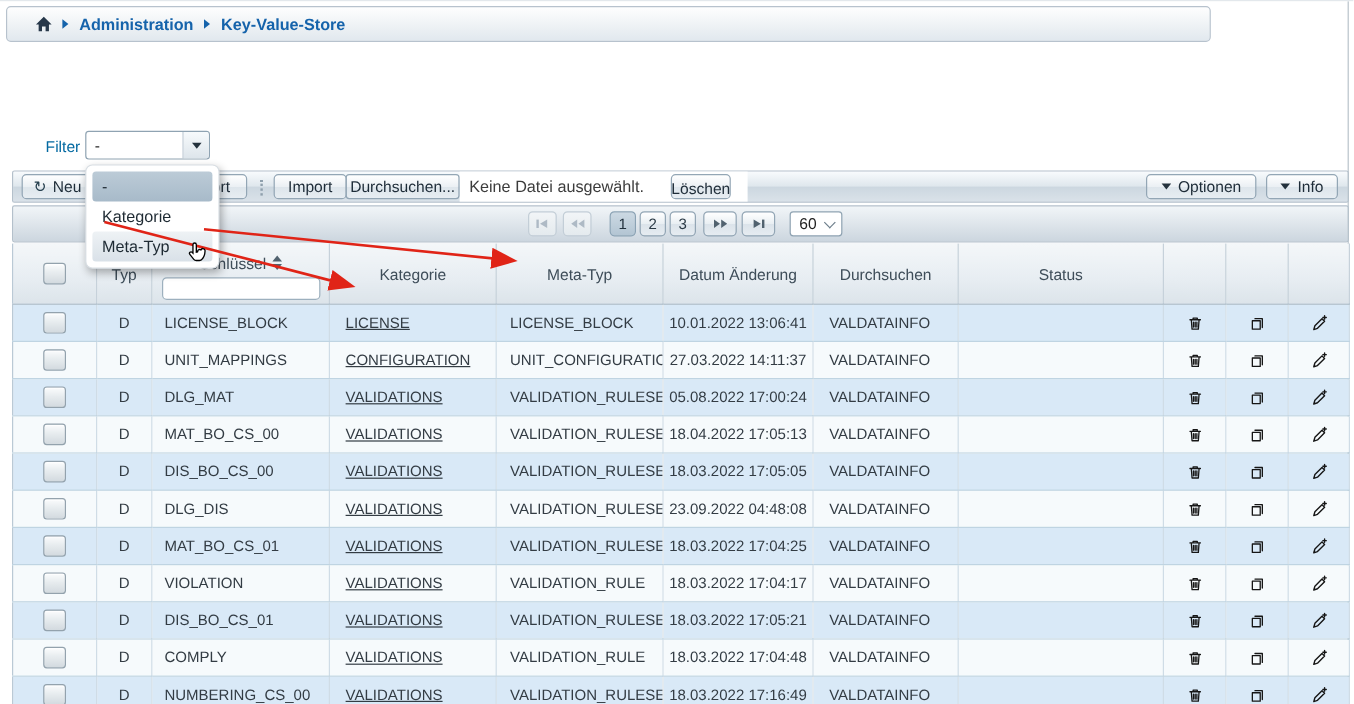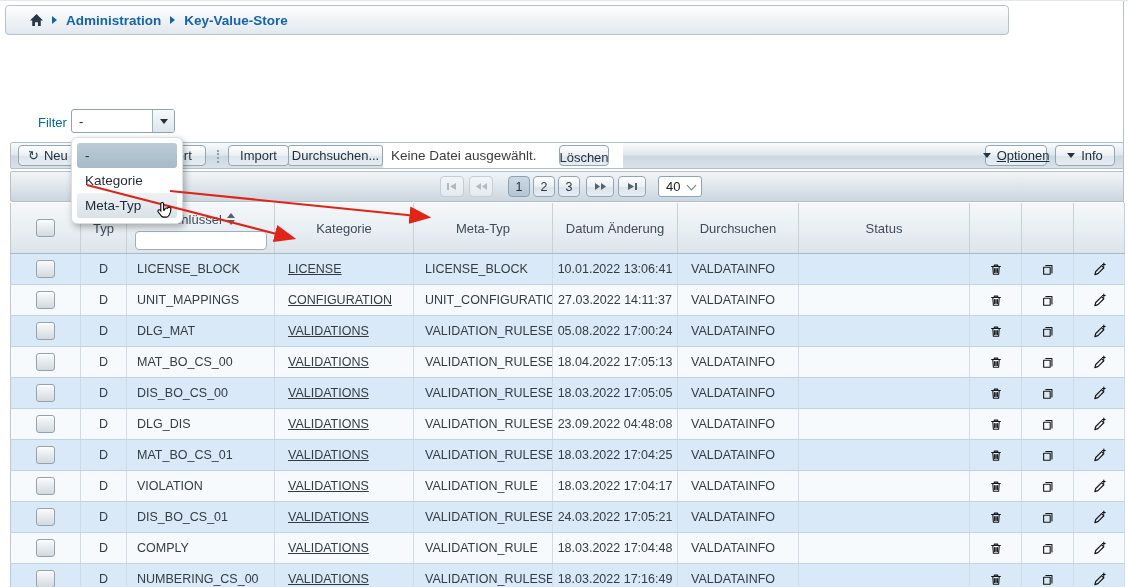--- a/index.html
+++ b/index.html
@@ -119,21 +119,21 @@
       <span>Import</span>
     </div>
     <div class="filebox"></div>
     <div class="btn" style="left:277px;width:95px;border-radius:3px;">
       <span>Durchsuchen...</span>
     </div>
     <span class="filetext">Keine Datei ausgewählt.</span>
     <div class="btn" style="left:548px;width:50px;align-items:flex-end;">
       <span>Löschen</span>
     </div>
-    <div class="btn" style="right:76px;width:62px;text-decoration:underline;">
+    <div class="btn" style="right:76px;width:92px;">
       <span class="tri-dn"></span>
       <span>Optionen</span>
     </div>
     <div class="btn" style="right:8px;width:60px;">
       <span class="tri-dn"></span>
       <span>Info</span>
     </div>
   </div>
 
   <div class="pagerbar">
@@ -158,21 +158,21 @@
           <polygon class="pico" points="7,1 7,8 12,4.5"></polygon>
         </svg>
     </div>
     <div class="pbtn" style="left:607px;width:28px;">
       <svg width="12" height="9" viewBox="0 0 12 9">
           <polygon class="pico" points="2,1 2,8 8,4.5"></polygon>
           <rect class="pico" x="9" y="1" width="2" height="7"></rect>
         </svg>
     </div>
     <div class="sel40">
-      <span>40</span>
+      <span>60</span>
       <span class="chev"></span>
     </div>
   </div>
 
   <div class="tablewrap">
     <table>
       <colgroup>
         <col style="width:70px">
           <col style="width:46px">
           <col style="width:148px">
@@ -459,21 +459,21 @@
                 </svg>
         </span>
       </td>
     </tr>
           <tr class="odd">
       <td class="c-sel"><span class="cb"></span></td>
       <td class="c-typ">D</td>
       <td class="c-key">DIS_BO_CS_01</td>
       <td class="c-kat">VALIDATIONS</td>
       <td class="c-meta">VALIDATION_RULESET</td>
-      <td class="c-dat">24.03.2022 17:05:21</td>
+      <td class="c-dat">18.03.2022 17:05:21</td>
       <td class="c-dar">VALDATAINFO</td>
       <td class="c-status"></td>
       <td class="c-act">
         <span class="act">
           <svg class="asvg" width="14" height="15" viewBox="0 0 16 16">
                   <path d="M3 4.5h10 M6 4.5V3h4v1.5 M4.3 4.5l.7 9h6l.7-9 M6.4 6.8v4.6 M8 6.8v4.6 M9.6 6.8v4.6"></path>
                 </svg>
         </span>
       </td>
       <td class="c-act">

